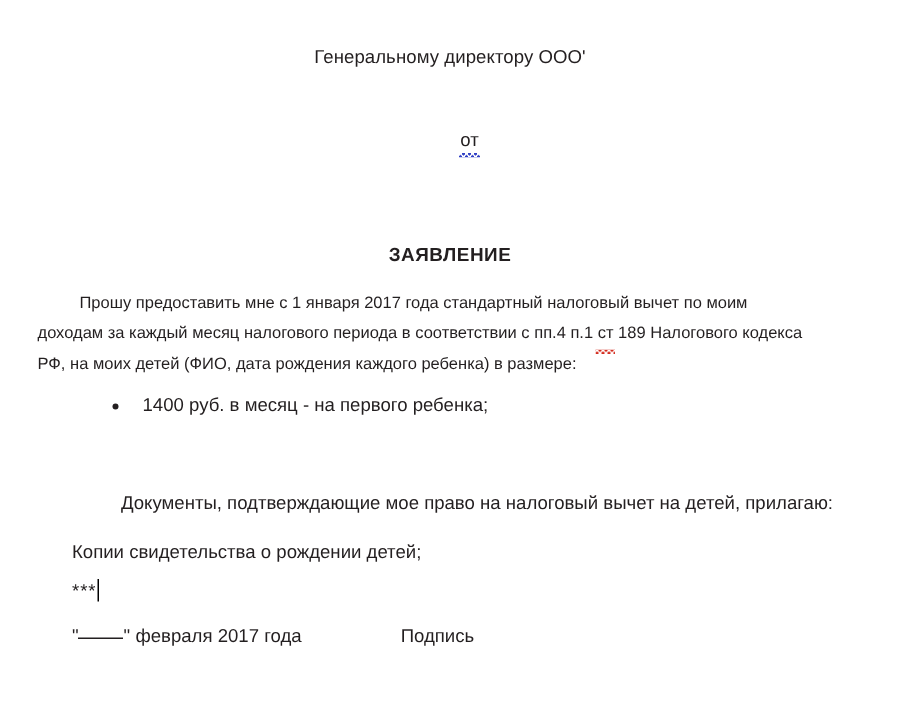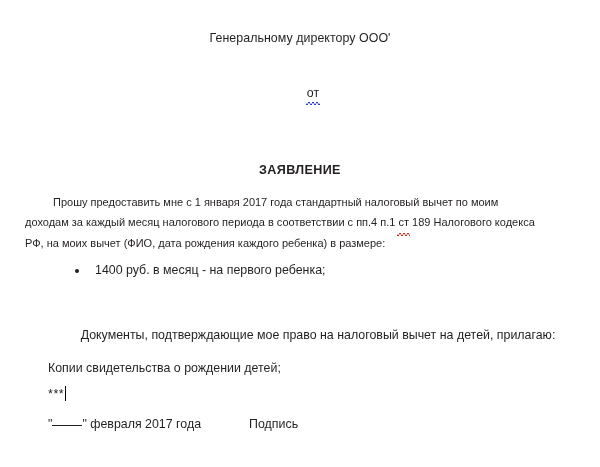--- a/index.html
+++ b/index.html
@@ -202,21 +202,21 @@
     display: inline-block;
   }
   .sign-row .blank {
     display: inline-block;
     width: 30px;
     border-bottom: 1.4px solid #231f20;
     vertical-align: 2px;
   }
   .sign-row .sign-label {
     display: inline-block;
-    margin-left: 48px;
+    margin-left: 66px;
   }
 </style>
 </head>
 <body>
 
 <div class="page">
   <div class="doc-body">
 
     <div class="addressee">
       <span>Генеральному директору ООО</span><span class="org-quote">'</span>
@@ -224,21 +224,21 @@
 
     <div class="from-line">
       <span class="from-word squiggle-blue">от</span>
     </div>
 
     <div class="doc-title">ЗАЯВЛЕНИЕ</div>
 
     <div class="main-para">
       <span class="ln indent">Прошу предоставить мне с 1 января 2017 года стандартный налоговый вычет по моим</span>
       <span class="ln"><span>доходам за каждый месяц налогового периода в соответствии с пп.4 п.1 </span><span class="term-flag squiggle-red">ст</span><span> 189 Налогового кодекса</span></span>
-      <span class="ln">РФ, на моих вычет (ФИО, дата рождения каждого ребенка) в размере:</span>
+      <span class="ln">РФ, на моих детей (ФИО, дата рождения каждого ребенка) в размере:</span>
     </div>
 
     <ul class="bullets">
       <li>
         <span class="dot"></span>
         <span>1400 руб. в месяц - на первого ребенка;</span>
       </li>
     </ul>
 
     <div class="para-docs">Документы, подтверждающие мое право на налоговый вычет на детей, прилагаю:</div>

